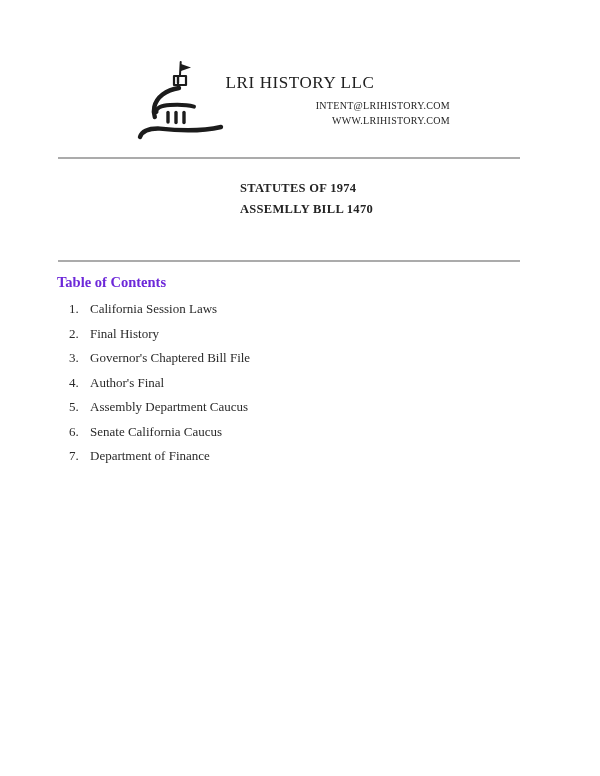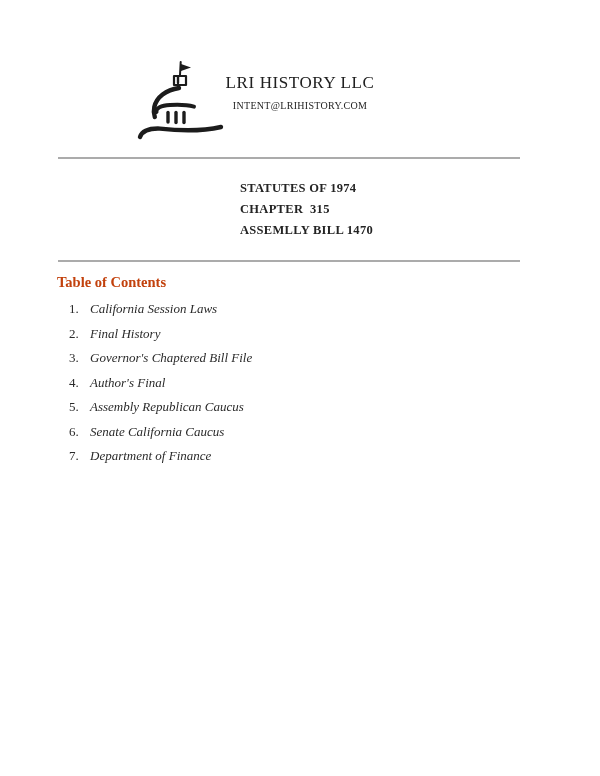--- a/index.html
+++ b/index.html
@@ -38,20 +38,21 @@
     color: #202020;
     margin-bottom: 6px;
     white-space: nowrap;
   }
   .contact-line {
     font-size: 10px;
     line-height: 14.5px;
     letter-spacing: 0.3px;
     color: #242424;
     white-space: nowrap;
+    text-align: right;
   }
 
   
   .rule {
     position: absolute;
     left: 58px;
     width: 462px;
     height: 2px;
     background: #ababab;
   }
@@ -72,21 +73,21 @@
   }
   .statutes div { white-space: pre; }
 
   
   .toc-title {
     position: absolute;
     left: 57px;
     top: 274px;
     font-size: 14.5px;
     font-weight: 700;
-    color: #c2410c;
+    color: #6d28d9;
   }
   .toc-list {
     position: absolute;
     left: 69px;
     top: 302px;
     list-style: none;
   }
   .toc-item {
     display: flex;
     font-size: 13px;
@@ -94,21 +95,20 @@
     margin-bottom: 10.5px;
     color: #2a2a2a;
   }
   .toc-num {
     width: 13px;
     flex: 0 0 13px;
   }
   .toc-label {
     margin-left: 8px;
     white-space: nowrap;
-    font-style: italic;
   }
 </style>
 </head>
 <body>
 
 <div class="page">
 
   <div class="logo">
     <svg viewBox="0 0 95 85" width="95" height="85" xmlns="http://www.w3.org/2000/svg" aria-hidden="true">
       <g stroke="#1c1c1c" fill="none" stroke-linecap="round" stroke-linejoin="round">
@@ -128,27 +128,27 @@
         <path d="M51,52.5 L51,62.5" stroke-width="3.4"></path>
 
         <path d="M7,77 C9,71.5 16,68.2 27,68.6 C48,71 72,70.6 88,67" stroke-width="4.4"></path>
       </g>
     </svg>
   </div>
 
   <div class="header-text">
     <div class="company-name">LRI HISTORY LLC</div>
     <div class="contact-line">INTENT@LRIHISTORY.COM</div>
+    <div class="contact-line">WWW.LRIHISTORY.COM</div>
   </div>
 
   <div class="rule rule-1"></div>
 
   <div class="statutes">
     <div>STATUTES OF 1974</div>
-    <div>CHAPTER  315</div>
     <div>ASSEMLLY BILL 1470</div>
   </div>
 
   <div class="rule rule-2"></div>
 
   <div class="toc-title">Table of Contents</div>
 
   <ol class="toc-list">
     <li class="toc-item">
       <span class="toc-num">1.</span>
@@ -161,21 +161,21 @@
     <li class="toc-item">
       <span class="toc-num">3.</span>
       <span class="toc-label">Governor's Chaptered Bill File</span>
     </li>
     <li class="toc-item">
       <span class="toc-num">4.</span>
       <span class="toc-label">Author's Final</span>
     </li>
     <li class="toc-item">
       <span class="toc-num">5.</span>
-      <span class="toc-label">Assembly Republican Caucus</span>
+      <span class="toc-label">Assembly Department Caucus</span>
     </li>
     <li class="toc-item">
       <span class="toc-num">6.</span>
       <span class="toc-label">Senate California Caucus</span>
     </li>
     <li class="toc-item">
       <span class="toc-num">7.</span>
       <span class="toc-label">Department of Finance</span>
     </li>
   </ol>

